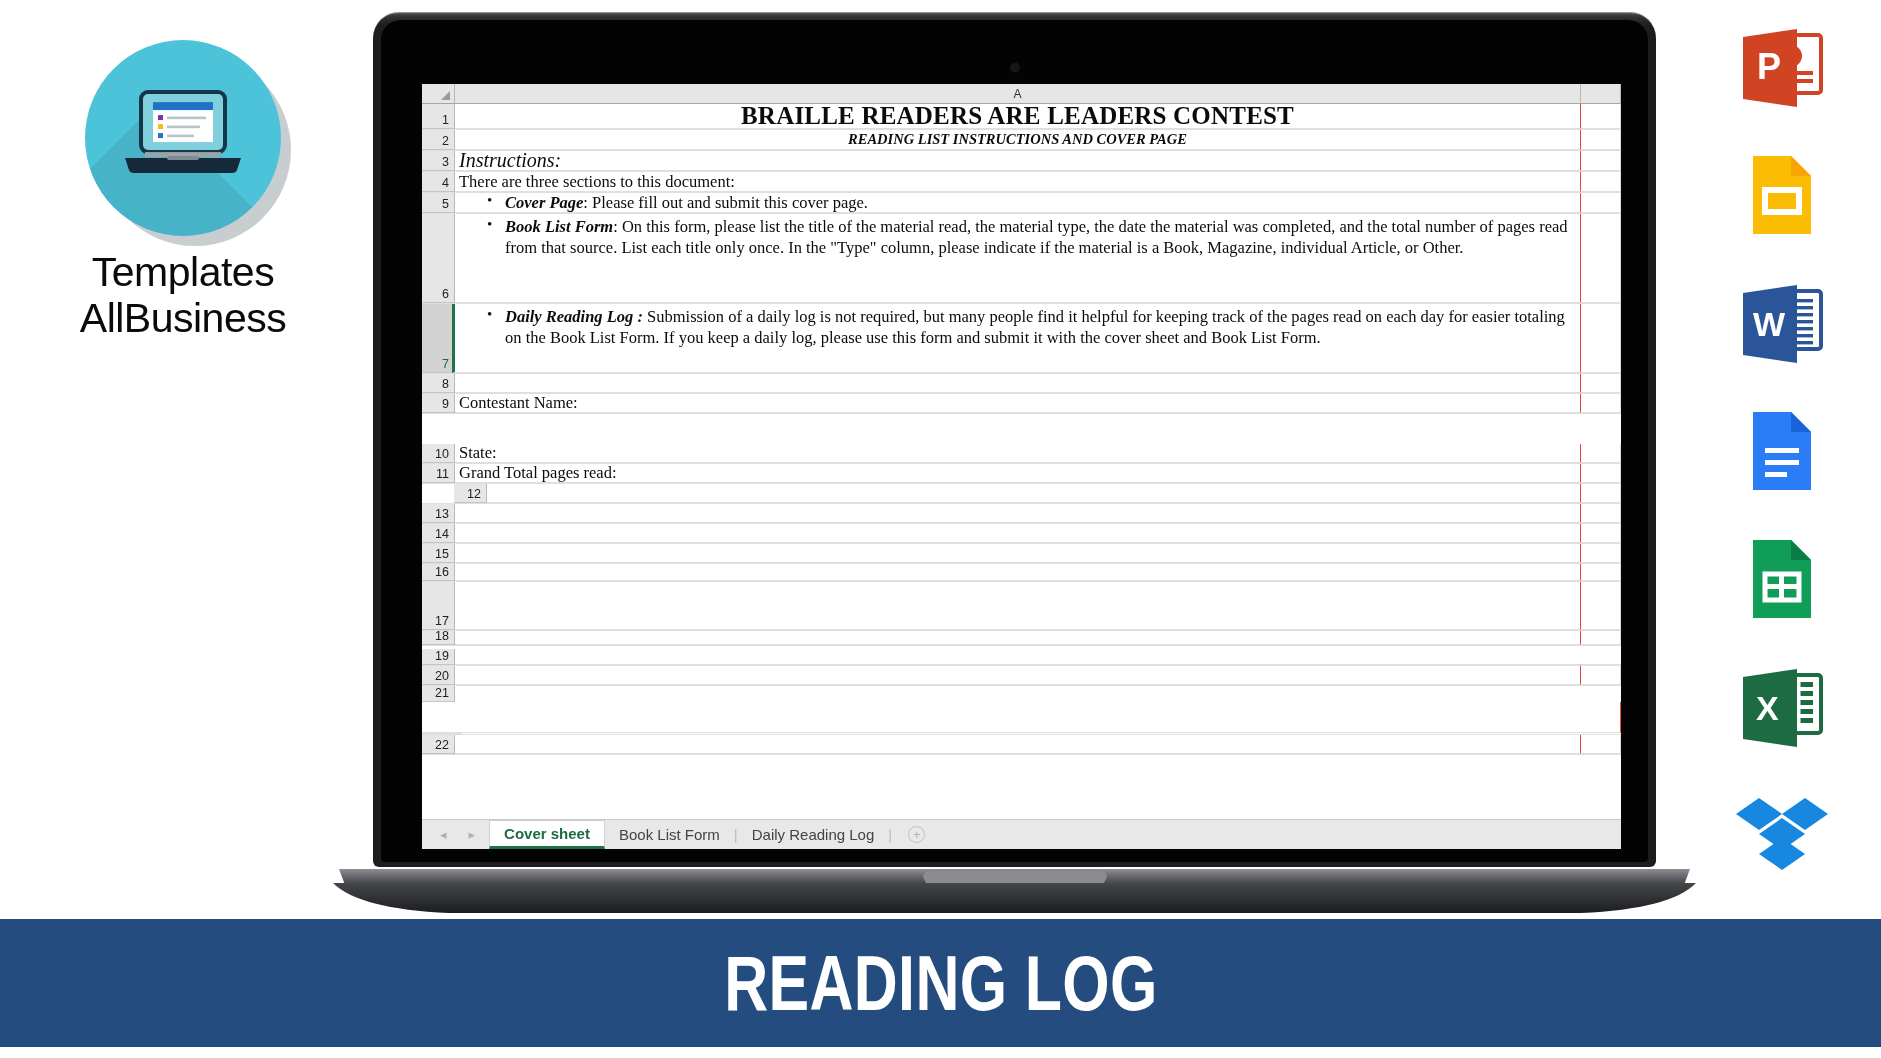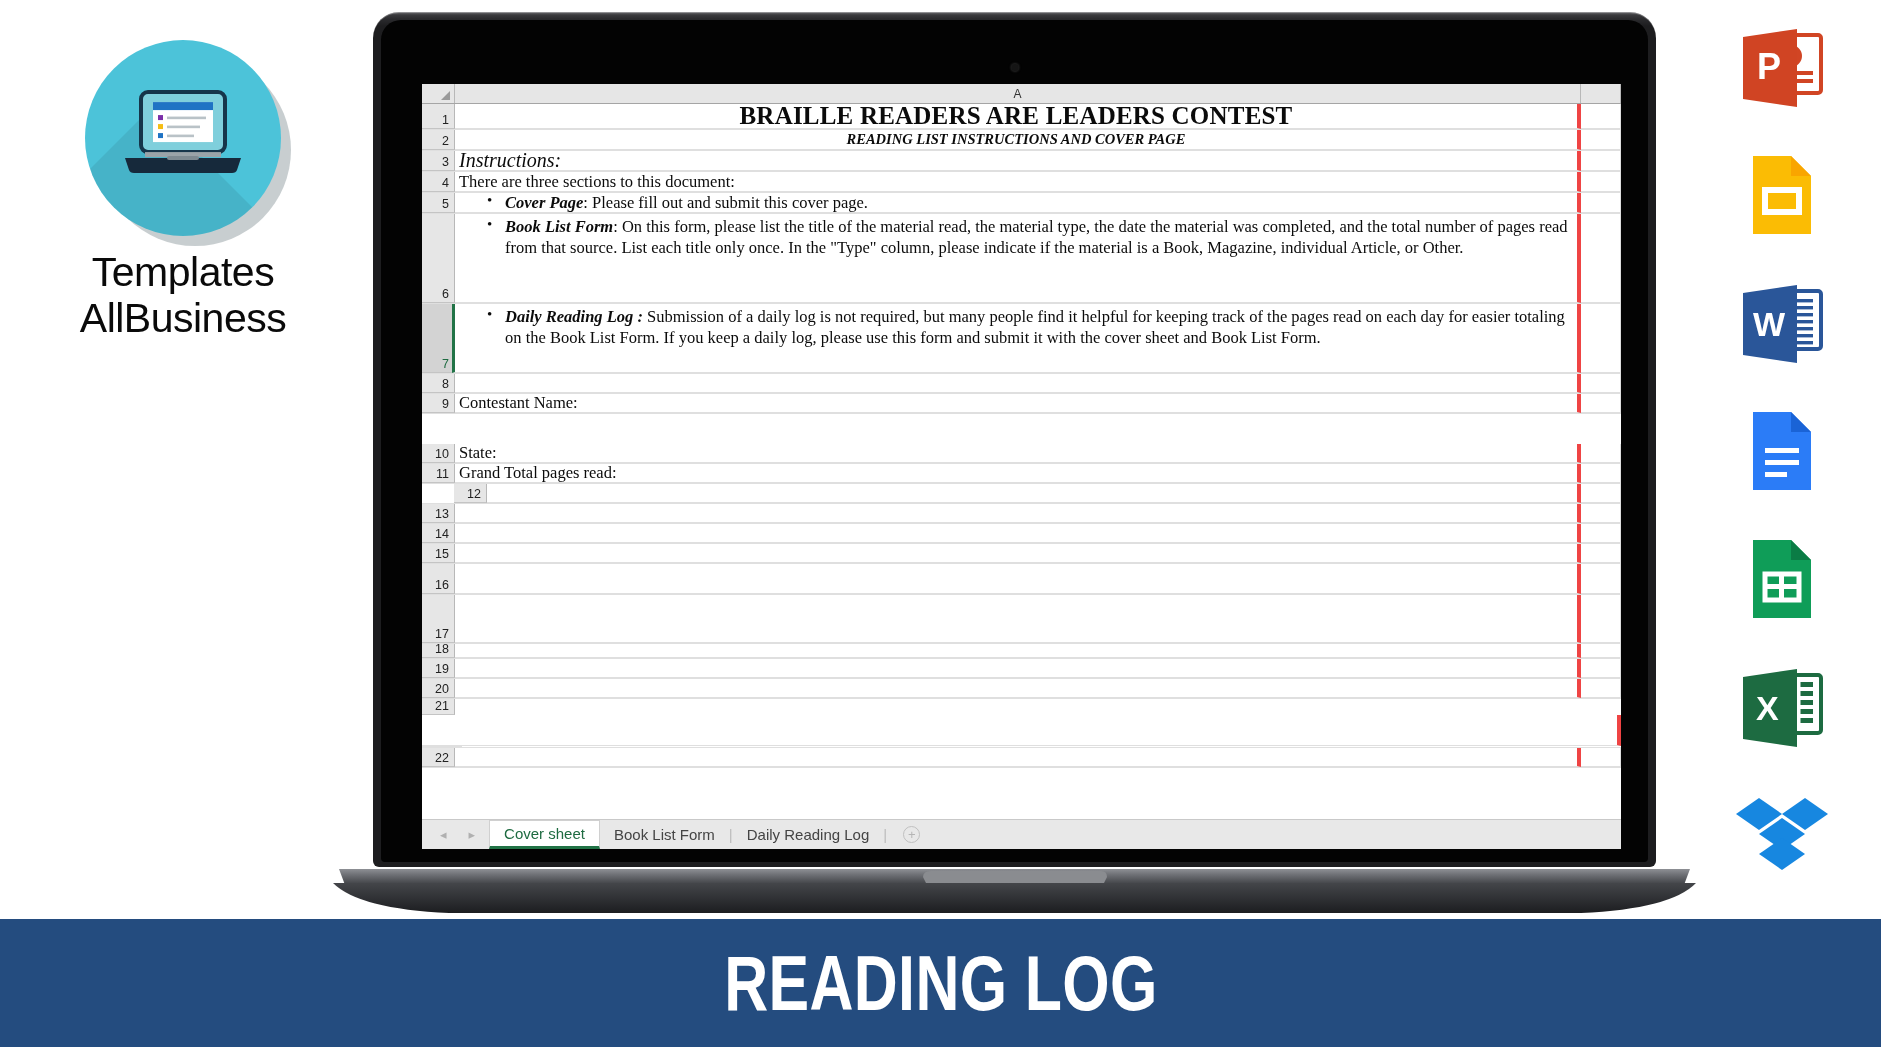--- a/index.html
+++ b/index.html
@@ -69,21 +69,21 @@
   .row { display: flex; border-bottom: 1px solid #dfdfdf; }
   .rh {
     width: 33px; min-width:33px; background:#e6e6e6; border-right: 1px solid #b8b8b8;
     border-bottom: 1px solid #c4c4c4;
     font-size: 12.5px; color: #222; text-align: right; padding-right: 5px;
     display:flex; align-items:flex-end; justify-content:flex-end; padding-bottom:1px;
     font-family: "Liberation Sans", sans-serif;
   }
   .rh.sel { background:#d3d3d3; color:#1e6b41; font-weight:400; }
   .cell {
-    flex: 1; border-bottom: 1px solid #dfdfdf; border-right: 4px solid #ef4444;
+    flex: 1; border-bottom: 1px solid #dfdfdf; border-right: 1px solid #ef4444;
     font-family: "Liberation Serif", serif; font-size: 16.5px; color: #0b0b0b;
     padding: 0 4px; display: flex; align-items: center;
   }
   .cellB { width: 40px; min-width:40px; border-bottom: 1px solid #dfdfdf; border-right: 1px solid #dfdfdf; }
   .cell.selleft { border-left: 3px solid #217346; margin-left:-3px; }
   .row.tall .cell { align-items: flex-start; padding-top: 2px; }
 
   .title-cell { justify-content:center; font-weight:700; font-size: 25px; letter-spacing: 0.2px; }
   .sub-cell { justify-content:center; font-weight:700; font-style: italic; font-size: 14.5px; }
   .instr { font-weight:400; font-style: italic; font-size: 20px; }
@@ -94,21 +94,21 @@
 
   
   .ss-tabs {
     height: 30px; background: #e8e8e8; border-top: 1px solid #c9c9c9;
     display: flex; align-items: stretch; font-size: 15px; color: #3b3b3b;
   }
   .navs { display:flex; align-items:center; gap:22px; padding: 0 14px 0 18px; }
   .arrow { color:#b0b0b0; font-size: 13px; }
   .tab { display:flex; align-items:center; padding: 0 14px; color:#444; }
   .tab.active {
-    background:#fff; color:#1e6b41; font-weight:400;
+    background:#fff; color:#1e6b41; font-weight:700;
     border-top: 1px solid #d0d0d0; border-left:1px solid #d0d0d0; border-right:1px solid #d0d0d0;
     border-bottom: 3px solid #217346;
   }
   .tabsep { display:flex; align-items:center; color:#bdbdbd; }
   .addsheet { display:flex; align-items:center; padding:0 16px; }
   .plus {
     width: 17px; height:17px; border-radius:50%; border:1px solid #c0c0c0; color:#b5b5b5;
     font-size: 13px; line-height: 15px; text-align:center;
   }
 
@@ -257,36 +257,36 @@
                   <div class="row" style="height: 20px;">
                     <div class="rh">14</div>
                     <div class="cell"></div>
                     <div class="cellB"></div>
                   </div>
                   <div class="row" style="height: 20px;">
                     <div class="rh">15</div>
                     <div class="cell"></div>
                     <div class="cellB"></div>
                   </div>
-                  <div class="row" style="height: 31px;">
+                  <div class="row" style="height: 18px;">
                     <div class="rh">16</div>
                     <div class="cell"></div>
                     <div class="cellB"></div>
                   </div>
                   <div class="row tall" style="height: 49px;">
                     <div class="rh">17</div>
                     <div class="cell"></div>
                     <div class="cellB"></div>
                   </div>
                   <div class="row" style="height: 15px;">
                     <div class="rh">18</div>
                     <div class="cell"></div>
                     <div class="cellB"></div>
                   </div>
-                  <div class="row" style="height: 20px;">
+                  <div class="row" style="height: 20px; align-items: flex-end;">
                     <div class="rh">19</div>
                     <div class="cell"></div>
                     <div class="cellB"></div>
                   </div>
                   <div class="row" style="height: 20px;">
                     <div class="rh">20</div>
                     <div class="cell"></div>
                     <div class="cellB"></div>
                   </div>
                   <div class="row tall" style="height: 49px; flex-direction: column;">

